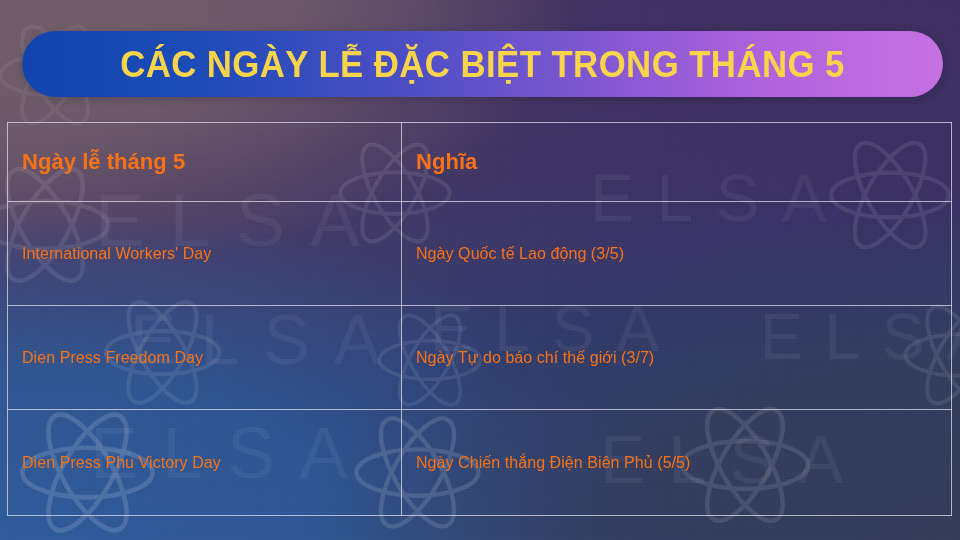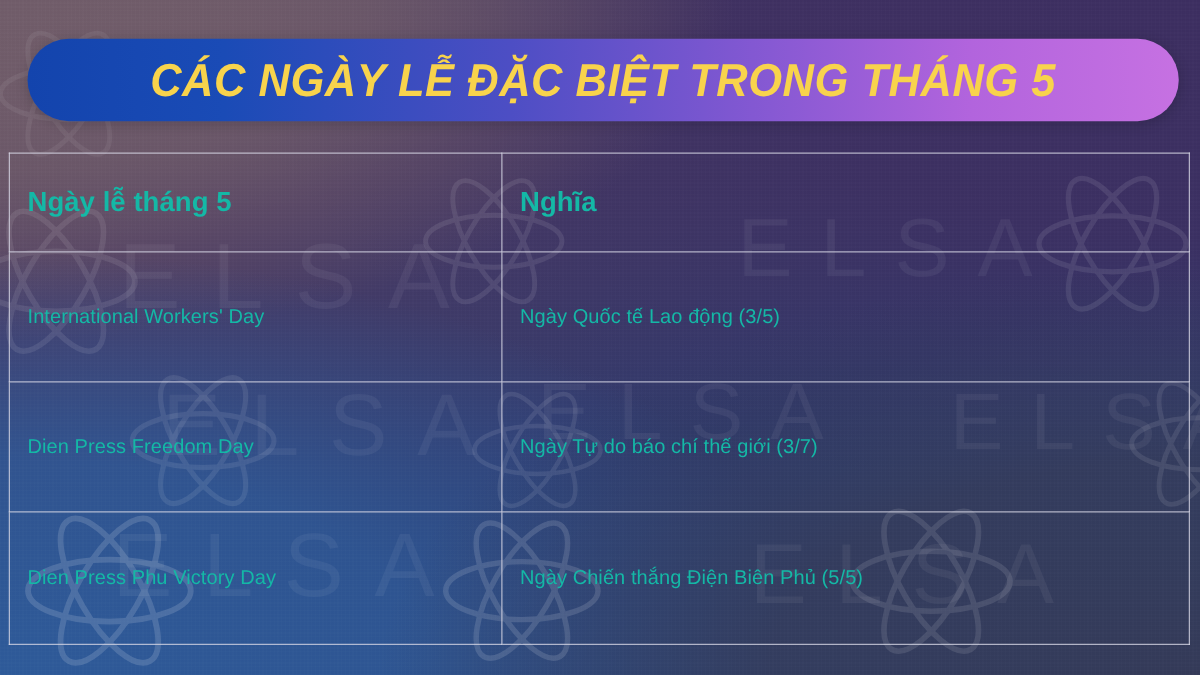--- a/index.html
+++ b/index.html
@@ -62,21 +62,20 @@
   .banner {
     position: absolute;
     left: 22px; top: 31px;
     width: 921px; height: 66px;
     border-radius: 34px;
     background: linear-gradient(90deg, #1344ad 0%, #1a4bb6 17%, #4d4ec4 42%, #8358d2 63%, #b264dd 82%, #c671e2 100%);
     display: flex;
     align-items: center;
     justify-content: center;
     box-shadow: 0 2px 10px rgba(0,0,0,0.18);
-    font-style: italic;
   }
   .banner-title {
     font-family: "Liberation Sans Narrow", "Liberation Sans", sans-serif;
     font-weight: 700;
     font-size: 37px;
     letter-spacing: 0.012em;
     color: #f8d34c;
     line-height: 1;
     text-align: center;
     transform: scaleX(0.94);
@@ -89,21 +88,21 @@
     left: 7px; top: 122px;
     width: 944px;
     border-collapse: collapse;
     table-layout: fixed;
   }
   .table td, .table th {
     border: 1px solid rgba(214,214,228,0.78);
     padding: 0 14px;
     text-align: left;
     vertical-align: middle;
-    color: #14b8a6;
+    color: #f97316;
     background: transparent;
     overflow: visible;
     white-space: nowrap;
   }
   .col-a { width: 394px; }
   .col-b { width: 550px; }
 
   .table thead th {
     height: 78px;
     font-weight: 700;

